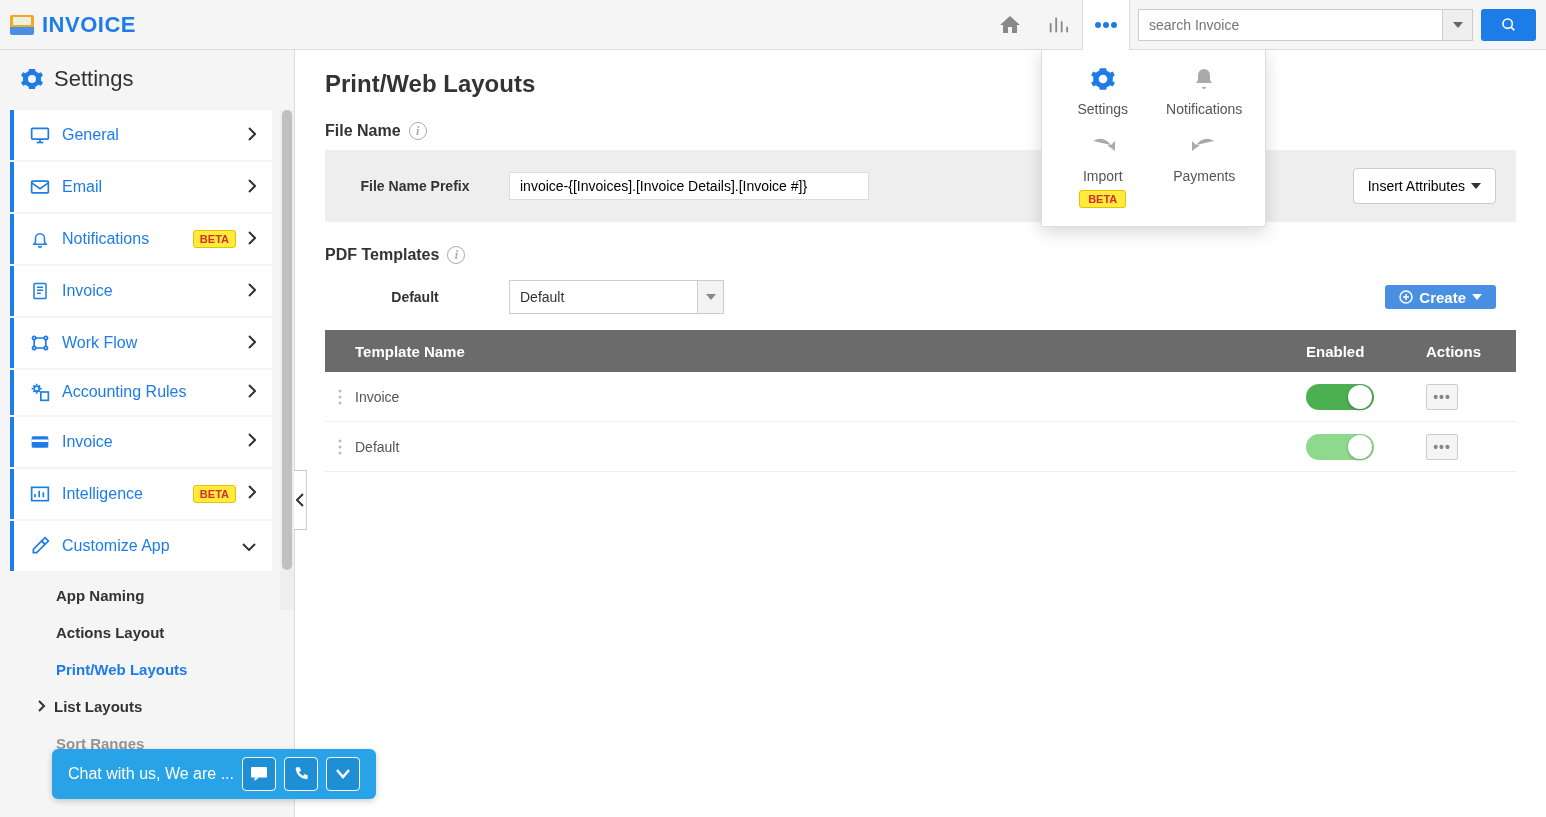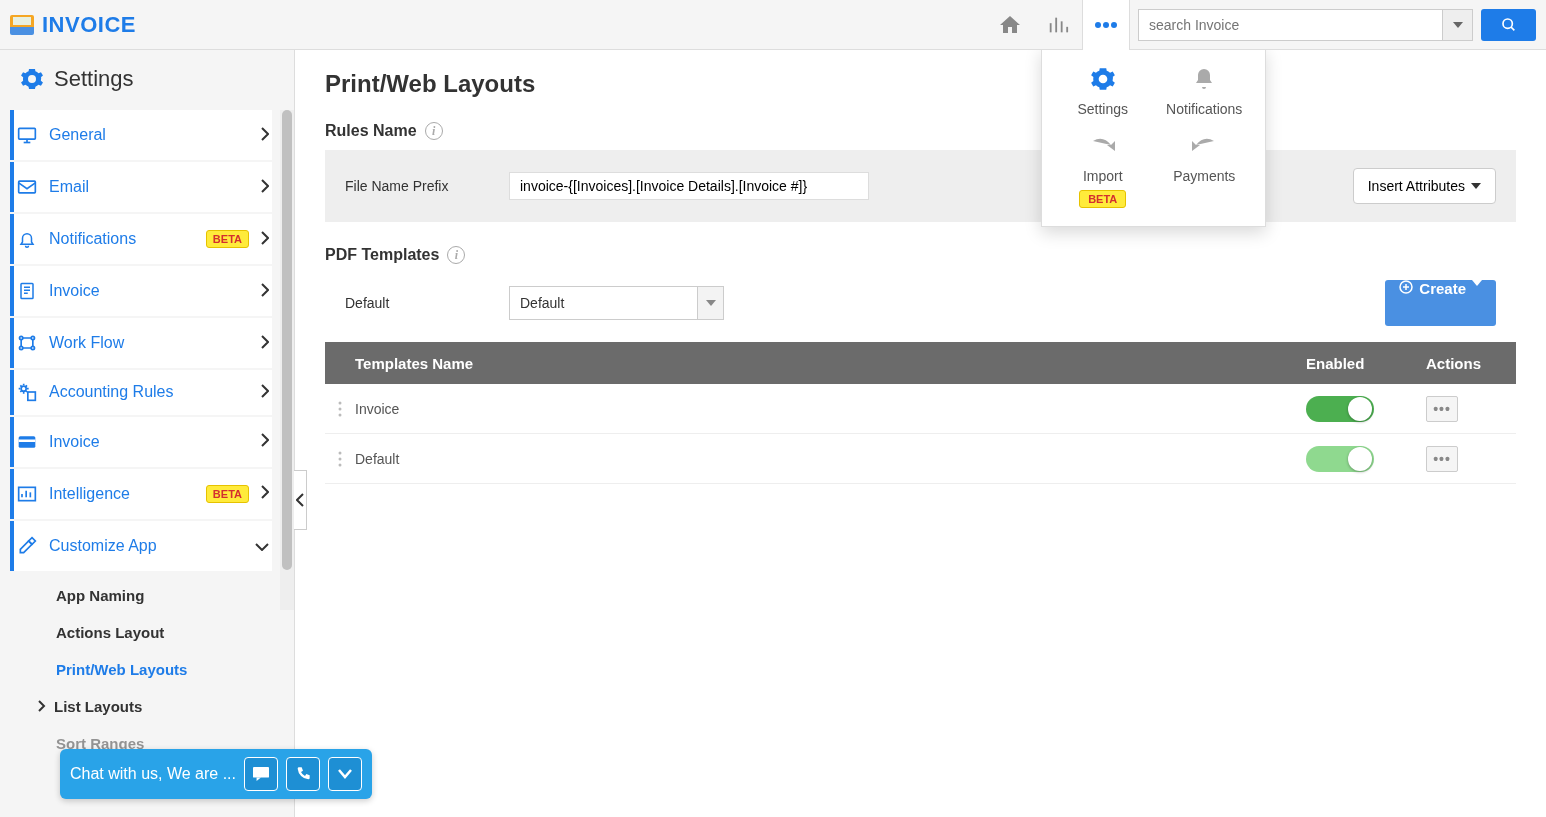--- a/index.html
+++ b/index.html
@@ -87,21 +87,21 @@
   overflow-y: auto;
   padding: 0 12px 0 0;
 }
 .nav-item {
   background: #fff;
   margin: 2px 10px 2px 10px;
   border-left: 4px solid #1e7ce8;
   height: 50px;
   display: flex;
   align-items: center;
-  padding: 0 3px;
+  padding: 0 16px;
   gap: 12px;
   cursor: pointer;
 }
 .nav-item .nav-icon { color: #1e7ce8; width: 20px; display: flex; justify-content:center; }
 .nav-item .nav-label { color: #1e7ce8; font-size: 16px; flex: 1; }
 .nav-item .beta {
   background: #ffeb3b;
   border: 1px solid #e6c200;
   color: #d32f2f;
   font-size: 11px;
@@ -144,26 +144,26 @@
   background: #fff;
   border: 1px solid #ccc;
   border-left: none;
   display:flex;align-items:center;justify-content:center;
   cursor:pointer;
   z-index: 5;
 }
 
 .chat-widget {
   position: fixed;
-  left: 60px; bottom: 18px;
+  left: 52px; bottom: 18px;
   background: #29a3e8;
   color: #fff;
   display: flex;
   align-items: center;
-  padding: 8px 10px;
+  padding: 8px 16px;
   border-radius: 6px;
   gap: 8px;
   font-size: 16px;
   box-shadow: 0 2px 6px rgba(0,0,0,0.2);
   z-index: 100;
 }
 .chat-btn {
   width: 34px; height: 34px;
   background: #1e8fd4;
   border: 1px solid #fff;
@@ -182,21 +182,21 @@
   font-size: 12px; color:#aaa; font-style: italic; font-family: serif;
 }
 
 .file-name-row {
   background: #eee;
   padding: 18px 20px;
   display: flex;
   align-items: center;
   gap: 14px;
 }
-.field-label { font-weight: normal; width: 150px; text-align:left; padding-right: 10px;}
+.field-label { font-weight: bold; width: 150px; text-align:center; padding-right: 10px;}
 .file-name-input {
   height: 28px;
   width: 360px;
   border: 1px solid #ddd;
   background: #fff;
   padding: 0 10px;
   font-size: 14px;
 }
 .insert-attr-btn {
   margin-left: auto;
@@ -228,26 +228,26 @@
   width: 26px;
   background: #f3f3f3;
   border-left: 1px solid #ccc;
   display:flex;align-items:center;justify-content:center;
 }
 .create-btn {
   margin-left:auto;
   background: #4a90e2;
   color: #fff;
   border: none;
-  height: 46px;
+  height: 24px;
   padding: 0 14px;
   font-size: 15px;
   font-weight: bold;
   border-radius: 3px;
-  display:flex;gap:6px;
+  display:flex;align-items:center;gap:6px;
   cursor:pointer;
 }
 
 .table { width:100%; }
 .thead {
   background: #6b6b6b;
   color: #fff;
   display: grid;
   grid-template-columns: 30px 1fr 120px 90px;
   height: 42px;
@@ -543,21 +543,21 @@
       <svg width="8" height="14" viewBox="0 0 8 14">
           <path d="M7 1 L1 7 L7 13" fill="none" stroke="#333" stroke-width="2"></path>
         </svg>
     </div>
   </div>
 
   <div class="main">
     <h1 class="page-title">Print/Web Layouts</h1>
 
     <div class="section-title">
-      <span>Rules Name</span>
+      <span>File Name</span>
       <span class="info-icon">i</span>
     </div>
 
     <div class="file-name-row">
       <span class="field-label">File Name Prefix</span>
       <input class="file-name-input" value="invoice-{[Invoices].[Invoice Details].[Invoice #]}" style="">
       <button class="insert-attr-btn">
         <span>Insert Attributes</span>
         <svg width="10" height="6" viewBox="0 0 10 6">
             <path d="M0 0 L5 6 L10 0 Z" fill="#333"></path>
@@ -591,21 +591,21 @@
         <span>Create</span>
         <svg width="10" height="6" viewBox="0 0 10 6">
             <path d="M0 0 L5 6 L10 0 Z" fill="#fff"></path>
           </svg>
       </button>
     </div>
 
     <div class="table">
       <div class="thead">
         <span></span>
-        <span>Templates Name</span>
+        <span>Template Name</span>
         <span>Enabled</span>
         <span>Actions</span>
       </div>
 
       <div class="trow">
         <span class="drag-handle">
             <svg width="6" height="16" viewBox="0 0 6 16">
               <circle cx="3" cy="2" r="1.5" fill="#bbb"></circle>
               <circle cx="3" cy="8" r="1.5" fill="#bbb"></circle>
               <circle cx="3" cy="14" r="1.5" fill="#bbb"></circle>

